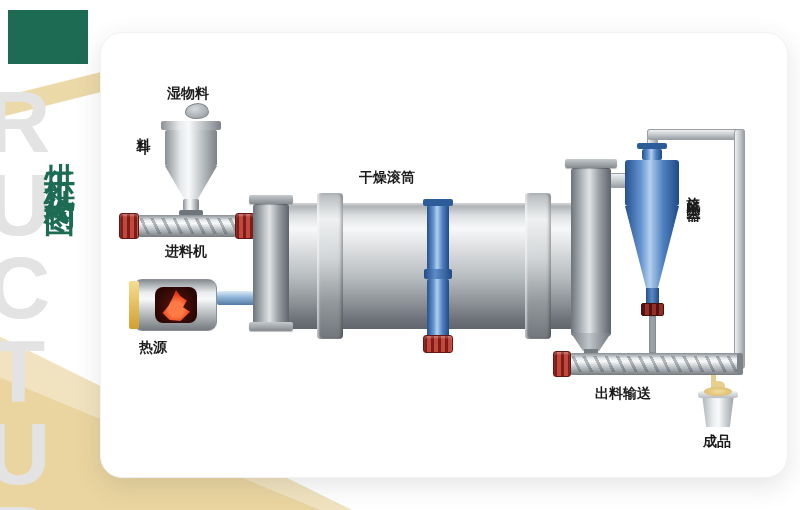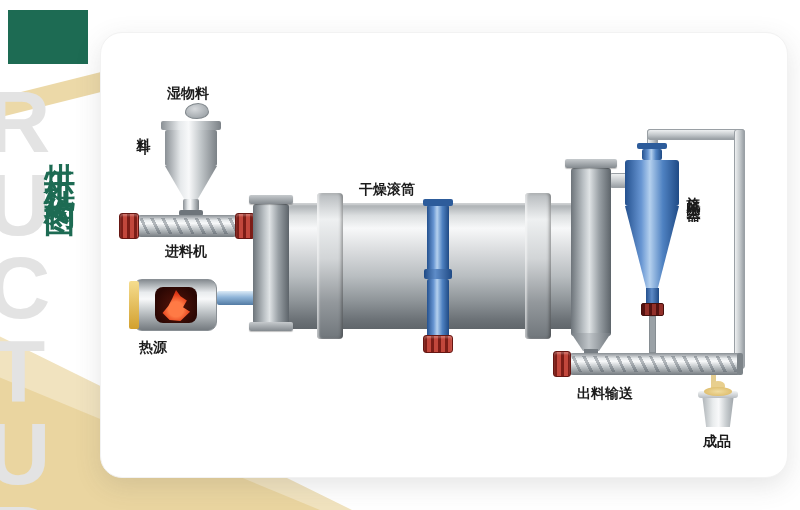--- a/index.html
+++ b/index.html
@@ -89,21 +89,21 @@
     <div class="part" style="left:116px;top:258px;width:38px;height:14px;background:linear-gradient(180deg,#dcebf7,#8fb4d8 45%,#537ba3);border-radius:2px"></div>
     <div class="lbl" style="left:38px;top:306px">热源</div>
 
     <div class="part flange" style="left:148px;top:162px;width:44px;height:9px;z-index:4"></div>
     <div class="part metal-hd" style="left:152px;top:171px;width:36px;height:120px;z-index:3"></div>
     <div class="part flange" style="left:148px;top:289px;width:44px;height:9px;z-index:4"></div>
 
     <div class="part drum" style="left:182px;top:170px;width:322px;height:126px;z-index:2"></div>
     <div class="part ring" style="left:216px;top:160px;width:26px;height:146px;z-index:3"></div>
     <div class="part ring" style="left:424px;top:160px;width:26px;height:146px;z-index:3"></div>
-    <div class="lbl" style="left:258px;top:148px">干燥滚筒</div>
+    <div class="lbl" style="left:258px;top:136px">干燥滚筒</div>
 
     <div class="part" style="left:322px;top:166px;width:30px;height:7px;background:#2d5c9b;border-radius:2px;z-index:5"></div>
     <div class="part blue-h" style="left:326px;top:172px;width:22px;height:66px;z-index:4"></div>
     <div class="part" style="left:323px;top:236px;width:28px;height:10px;background:linear-gradient(90deg,#1f4a85,#5e8cc8 40%,#1f4a85);border-radius:2px;z-index:5"></div>
     <div class="part blue-h" style="left:326px;top:246px;width:22px;height:58px;z-index:4"></div>
     <div class="part ribbed-red" style="left:322px;top:302px;width:30px;height:18px;z-index:5"></div>
 
     <div class="part flange" style="left:464px;top:126px;width:52px;height:9px;z-index:4"></div>
     <div class="part metal-hd" style="left:470px;top:135px;width:40px;height:168px;z-index:3"></div>
     <div class="part chute" style="left:470px;top:300px;width:40px;height:18px;z-index:3"></div>
@@ -121,21 +121,21 @@
     <div class="part" style="left:545px;top:255px;width:13px;height:16px;background:linear-gradient(90deg,#24508e,#5d8ac6 45%,#1f4a85);z-index:2"></div>
     <div class="part ribbed-dark" style="left:540px;top:270px;width:23px;height:13px;z-index:3"></div>
     <div class="part" style="left:548px;top:283px;width:7px;height:37px;background:#9aa1a6;border:1px solid #868d92;z-index:1"></div>
     <div class="lbl lbl-v" style="left:584px;top:152px">旋风除尘器</div>
 
     <div class="part ribbed-red" style="left:452px;top:318px;width:18px;height:26px;z-index:4"></div>
     <div class="part metal-v" style="left:468px;top:320px;width:172px;height:22px;z-index:3">
       <div class="screw"></div>
     </div>
     <div class="part" style="left:636px;top:320px;width:6px;height:22px;background:#7d8489;border-radius:2px;z-index:4"></div>
-    <div class="lbl" style="left:476px;top:352px">出料输送</div>
+    <div class="lbl" style="left:494px;top:352px">出料输送</div>
 
     <div class="part" style="left:610px;top:342px;width:5px;height:20px;background:#e5cd8f;z-index:2"></div>
     <div class="part" style="left:610px;top:348px;width:14px;height:9px;background:#e8cf8e;border-radius:50% 50% 40% 40%;z-index:4"></div>
     <div class="part" style="left:603px;top:354px;width:28px;height:9px;background:radial-gradient(#f0dca0,#d9b45e);border-radius:50%;z-index:4"></div>
     <div class="part" style="left:597px;top:358px;width:40px;height:7px;background:linear-gradient(180deg,#f2f4f5,#b8bdc1);border-radius:3px;z-index:3"></div>
     <div class="part bucket" style="left:600px;top:364px;width:34px;height:30px;z-index:2"></div>
     <div class="lbl" style="left:602px;top:400px">成品</div>
 
   </div>
 </div>

